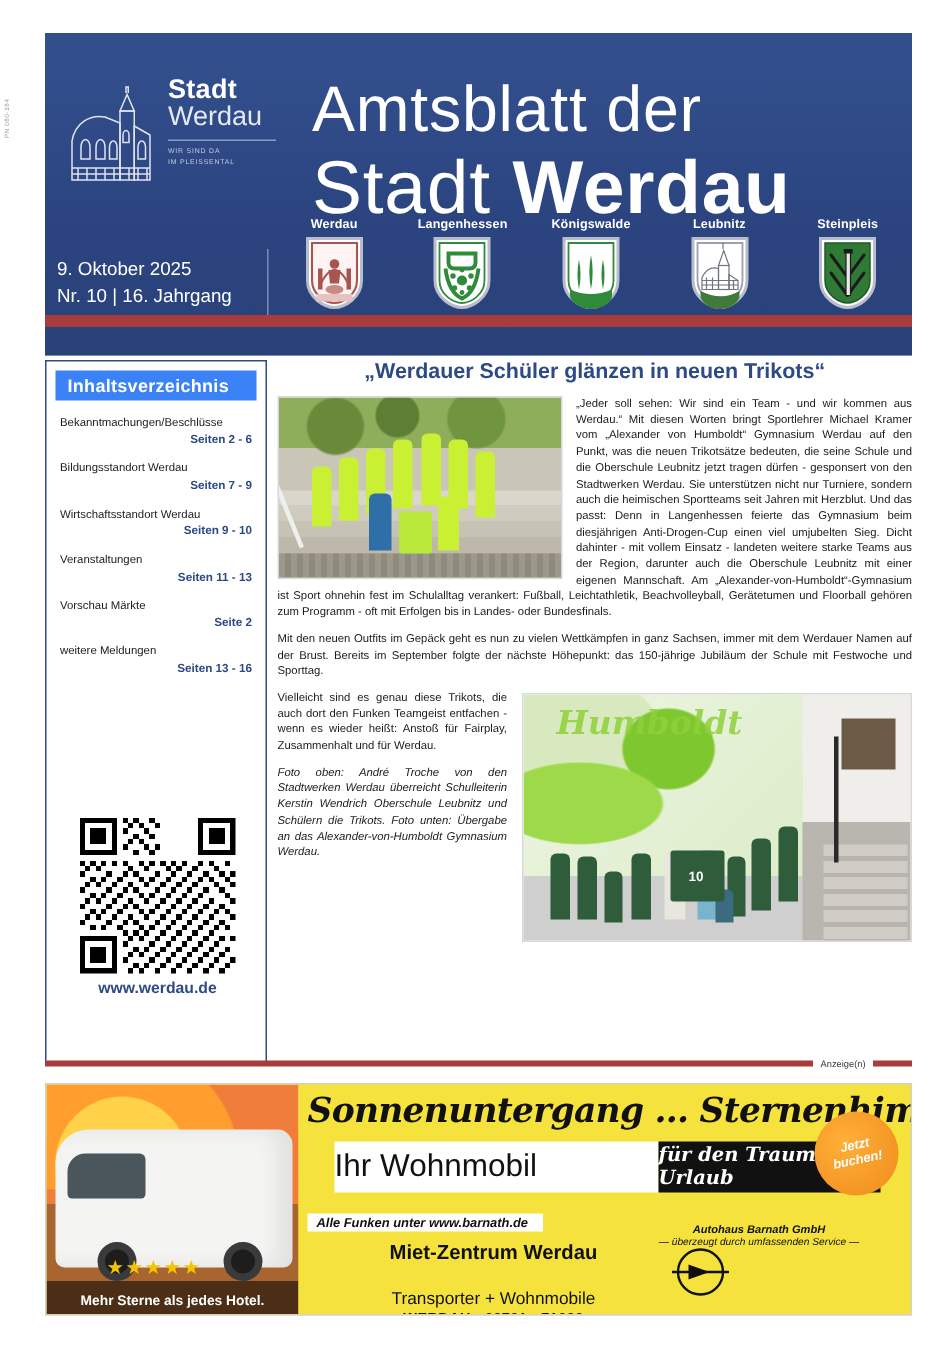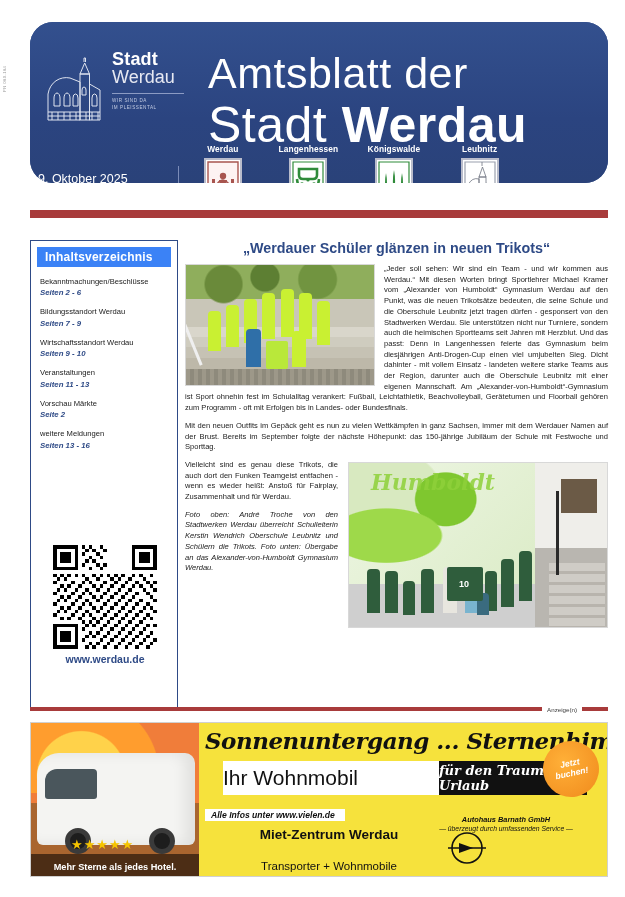--- a/index.html
+++ b/index.html
@@ -16,24 +16,23 @@
     position: absolute; left: 2px; top: 22px;
     width: 14px; height: 70px;
     writing-mode: vertical-rl; transform: rotate(180deg);
     font-size: 4.2px; letter-spacing: .4px; color: #9a9a9a;
     white-space: nowrap;
   }
 
   
   .masthead {
     position: absolute; left: 30px; top: 22px;
-    width: 578px; height: 161px;
+    width: 578px; height: 215px;
     background: #2e4a86;
     overflow: hidden;
-    border-radius: 23px;
   }
   .mh-grad {
     position:absolute; inset:0;
     background: linear-gradient(180deg,#33508e 0%, #2b4480 60%, #2a4279 100%);
   }
   .logo-wrap {
     position: absolute; left: 10px; top: 18px;
     width: 152px; height: 110px;
     display: flex; align-items: flex-start;
   }
@@ -82,21 +81,21 @@
     border:1px solid #2e4a86; background:#fff;
   }
   .toc-head {
     margin:6px; height:20px; background:#3b82f6; color:#fff;
     font-size:12px; font-weight:700; display:flex; align-items:center; padding-left:8px;
     letter-spacing:.2px;
   }
   .toc-list { padding: 4px 9px 0 9px; }
   .toc-item { margin-bottom: 10px; }
   .toc-label { font-size:7.6px; color:#1a1a1a; line-height:1.25; }
-  .toc-pages { font-size:7.8px; color:#2e4a86; font-weight:700; margin-top:2px;font-style:italic; }
+  .toc-pages { font-size:7.8px; color:#2e4a86; font-weight:700; text-align:right; margin-top:2px; }
 
   .qr-box { position:absolute; left:13px; bottom: 44px; width: 122px; }
   .qr { width:104px; height:104px; margin:0 auto; display:block; background:#fff; }
   .qr-url { text-align:center; font-size:10.5px; font-weight:700; color:#2e4a86; margin-top:4px; }
 
   
   .article { position:absolute; left:185px; top:240px; width:423px; }
   .headline {
     color:#2e4a86; font-size:14.3px; font-weight:700; text-align:center;
     letter-spacing:0; margin-bottom: 8px;
@@ -304,20 +303,34 @@
           <g stroke="#6f7480" stroke-width=".8" fill="none">
             <path d="M22 9 v-4"></path>
             <path d="M19 20 L22.5 10 L26 20 Z"></path>
             <rect x="19" y="20" width="7" height="16"></rect>
             <path d="M8 28 q4 -8 11 -6 v14 h-11 z"></path>
             <path d="M26 26 l6 4 v6 h-6 z"></path>
             <path d="M8 30 h24 M8 33 h24"></path>
             <path d="M11 28 v8 M15 28 v8 M29 30 v6"></path>
           </g>
           <path d="M7 37 q14 7 26 0 v3 c0 6 -9 9 -13 9 C14 49 7 45 7 40 Z" fill="#3f7a3a"></path>
+        </svg>
+      </div>
+      <div class="crest">
+        <div class="crest-name">Steinpleis</div>
+        <svg class="crest-shield" viewBox="0 0 40 50">
+          <path d="M2 2 h36 v28 c0 12 -12 18 -18 18 C14 48 2 42 2 30 Z" fill="#fff" stroke="#b9bccb" stroke-width="2"></path>
+          <path d="M5 5 h30 v25 c0 10 -10 15 -15 15 C15 45 5 40 5 30 Z" fill="#2f7a35" stroke="#1f5a26" stroke-width="1"></path>
+          <g stroke="#1b1b1b" stroke-width="2" fill="none" stroke-linecap="round">
+            <path d="M9 13 L20 28 L31 13"></path>
+            <path d="M9 25 L20 40"></path>
+            <path d="M31 25 L20 40"></path>
+          </g>
+          <path d="M19 10 h3 v30 h-3 z" fill="#e8e8e8" stroke="#1b1b1b" stroke-width=".8"></path>
+          <path d="M17.5 9 h6 v3 h-6 z" fill="#1b1b1b"></path>
         </svg>
       </div>
     </div>
   </div>
   <div class="red-band"></div>
 
   <div class="sidebar">
     <div class="toc-head">Inhaltsverzeichnis</div>
     <div class="toc-list">
       <div class="toc-item">
@@ -478,21 +491,21 @@
         <span>Ihr Wohnmobil</span>
       </div>
       <div class="ad-black-box">
         <span>für den Traum-Urlaub</span>
       </div>
       <div class="ad-badge">
         <span>Jetzt</span>
         <span>buchen!</span>
       </div>
 
-      <div class="ad-info">Alle Infos unter www.vielen.de</div>
+      <div class="ad-info">Alle Funken unter www.barnath.de</div>
 
       <div class="ad-rent">
         <div class="l1">Miet-Zentrum Werdau</div>
         <div class="l2">Transporter + Wohnmobile</div>
         <div class="l3">WERDAU · 03761 · 71080</div>
       </div>
 
       <svg class="ad-opel" viewBox="0 0 56 34">
         <circle cx="28" cy="17" r="15" fill="none" stroke="#111" stroke-width="1.6"></circle>
         <path d="M9 17 H47" stroke="#111" stroke-width="1.6"></path>

